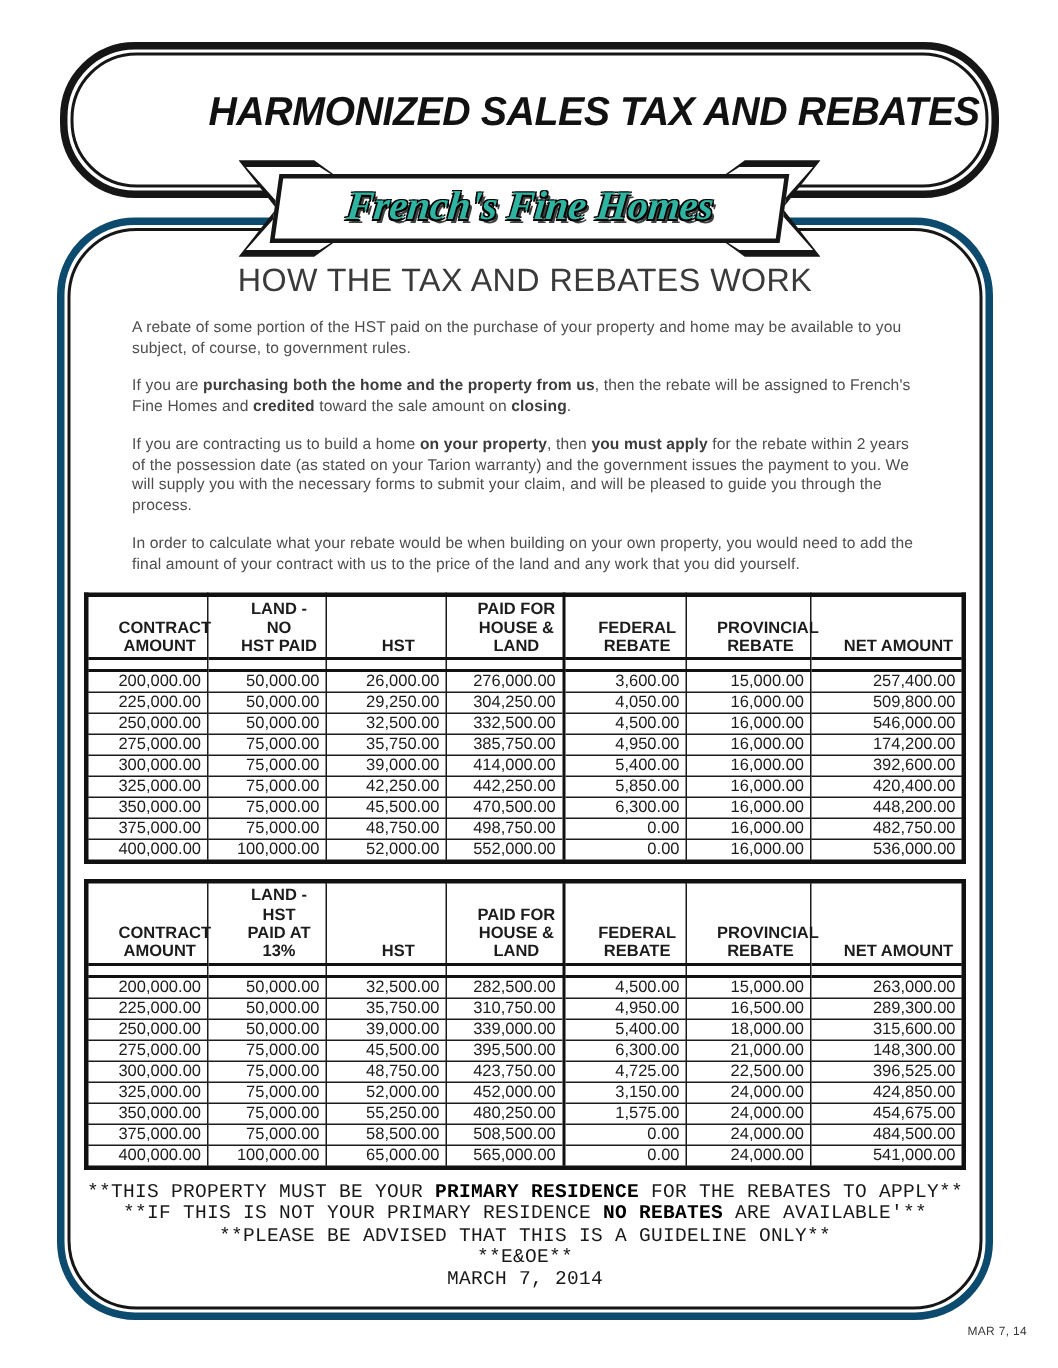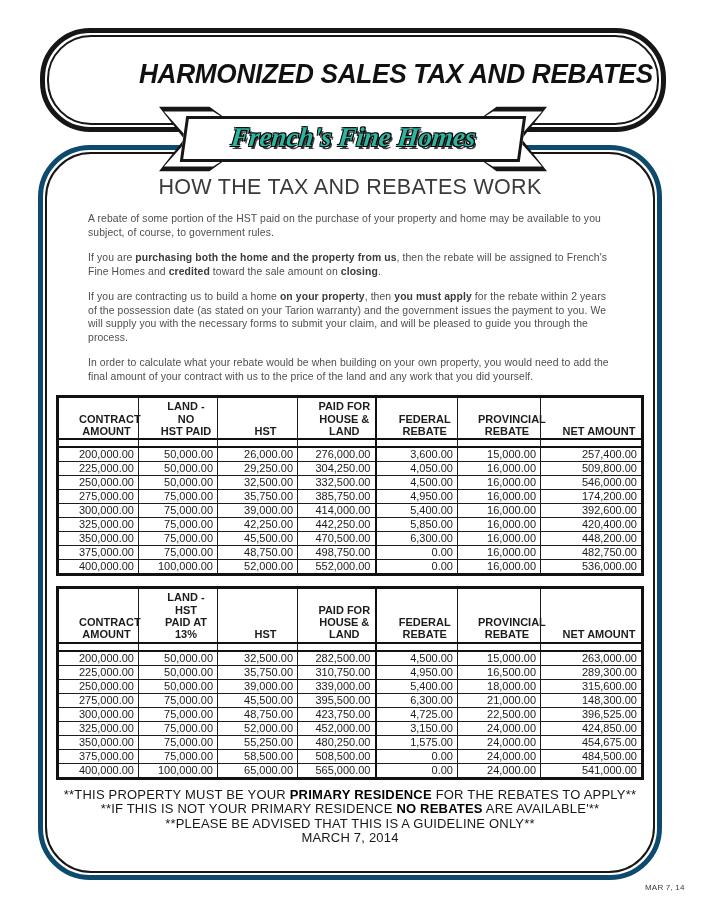--- a/index.html
+++ b/index.html
@@ -83,21 +83,21 @@
     font-weight:bold; text-align:center; vertical-align:bottom;
     padding:2px 4px 1px 20px; line-height:1.12; white-space:pre-line;
     border-bottom:2px solid #111; height:42px;
   }
   table.rebate-table tr.spacer td { height:8px; border-bottom:2px solid #111; padding:0; }
   table.rebate-table tbody td { text-align:right; padding:0 4px; height:13px; line-height:13px; }
   table.rebate-table th:nth-child(4), table.rebate-table td:nth-child(4) { border-right:2px solid #111; }
   .table-gap { height:10px; }
 
   
-  .foot { margin-top:8px; text-align:center; font-family:Liberation Sans, sans-serif; color:#181818; }
+  .foot { margin-top:8px; text-align:center; font-family:Liberation Mono, monospace; color:#181818; }
   .foot p { margin:0; font-size:13px; line-height:14.6px; letter-spacing:.2px; }
   .foot .b { color:#000; }
 
   .corner-note {
     position:absolute; left:645px; top:883px; font-size:8px; color:#3a3a3a;
     letter-spacing:.2px;
   }
 </style>
 </head>
 <body>
@@ -369,19 +369,20 @@
             <td>24,000.00</td>
             <td>541,000.00</td>
           </tr>
         </tbody>
     </table>
 
     <div class="foot">
       <p><span>**THIS PROPERTY MUST BE YOUR </span><span class="b">PRIMARY RESIDENCE</span><span> FOR THE REBATES TO APPLY**</span></p>
       <p><span>**IF THIS IS NOT YOUR PRIMARY RESIDENCE </span><span class="b">NO REBATES</span><span> ARE AVAILABLE'**</span></p>
       <p><span>**PLEASE BE ADVISED THAT THIS IS A GUIDELINE ONLY**</span></p>
+      <p><span>**E&amp;OE**</span></p>
       <p><span>MARCH 7, 2014</span></p>
     </div>
 
   </div>
 </div>
 
 <div class="corner-note">MAR 7, 14</div>
 
 </body></html>

